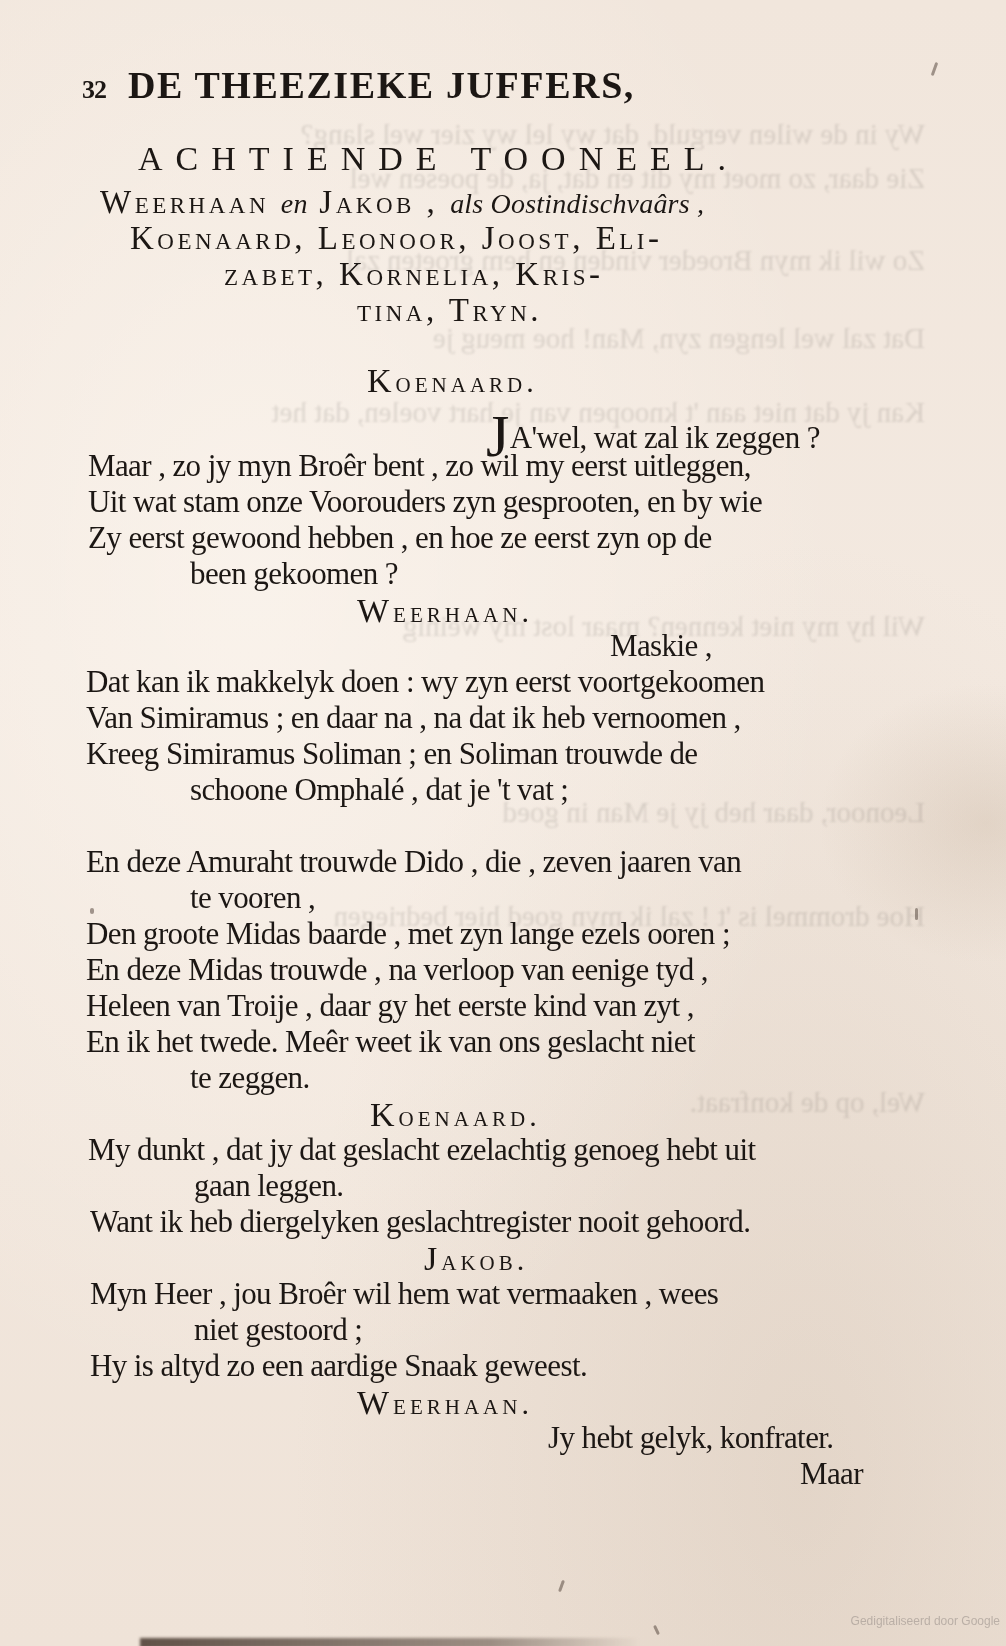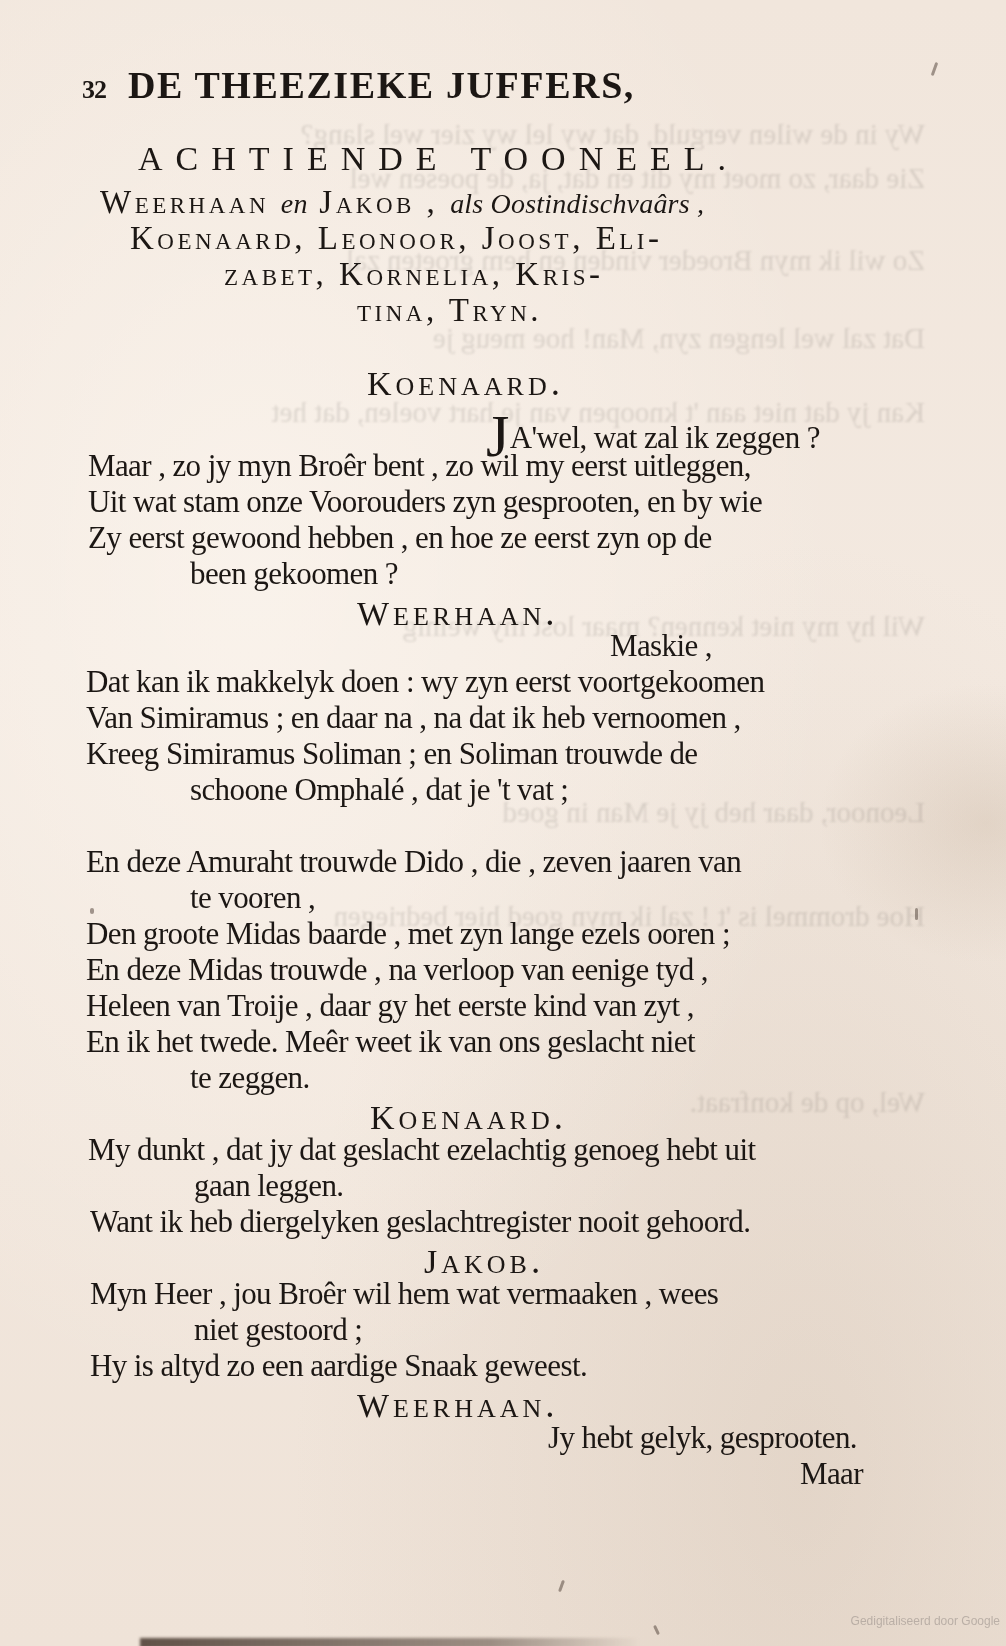--- a/index.html
+++ b/index.html
@@ -68,21 +68,21 @@
       font-size: 33px;
       letter-spacing: 3.5px;
     }
     .cast i {
       font-variant: normal;
       letter-spacing: 0.2px;
       font-size: 28px;
     }
     .speaker {
       font-variant: small-caps;
-      font-size: 37px;
+      font-size: 30px;
       letter-spacing: 4px;
       font-family: Liberation Serif, serif;
     }
     .speaker::first-letter {
       font-size: 34px;
     }
     .dropcap {
       font-size: 60px;
       line-height: 0.8;
       vertical-align: -8px;
@@ -169,21 +169,21 @@
   <div class="line" style="top:1134px; left:88px;">My dunkt , dat jy dat geslacht ezelachtig genoeg hebt uit</div>
   <div class="line" style="top:1170px; left:194px;">gaan leggen.</div>
   <div class="line" style="top:1206px; left:90px;">Want ik heb diergelyken geslachtregister nooit gehoord.</div>
 
   <div class="line speaker" style="top:1242px; left:424px;">Jakob.</div>
   <div class="line" style="top:1278px; left:90px;">Myn Heer , jou Broêr wil hem wat vermaaken , wees</div>
   <div class="line" style="top:1314px; left:194px;">niet gestoord ;</div>
   <div class="line" style="top:1350px; left:90px;">Hy is altyd zo een aardige Snaak geweest.</div>
 
   <div class="line speaker" style="top:1386px; left:357px;">Weerhaan.</div>
-  <div class="line" style="top:1422px; left:548px;">Jy hebt gelyk, gesprooten.</div>
+  <div class="line" style="top:1422px; left:548px;">Jy hebt gelyk, konfrater.</div>
 
   <div class="line" style="top:1458px; left:800px;">Maar</div>
 
   <div class="speck" style="left:933px; top:62px; width:3px; height:14px; transform:rotate(20deg);"></div>
   <div class="speck" style="left:915px; top:908px; width:3px; height:12px;"></div>
   <div class="speck" style="left:90px; top:908px; width:4px; height:6px;"></div>
   <div class="speck" style="left:560px; top:1580px; width:3px; height:12px; transform:rotate(20deg);"></div>
   <div class="speck" style="left:655px; top:1625px; width:3px; height:10px; transform:rotate(-25deg);"></div>
 
   <div class="watermark">Gedigitaliseerd door Google</div>

